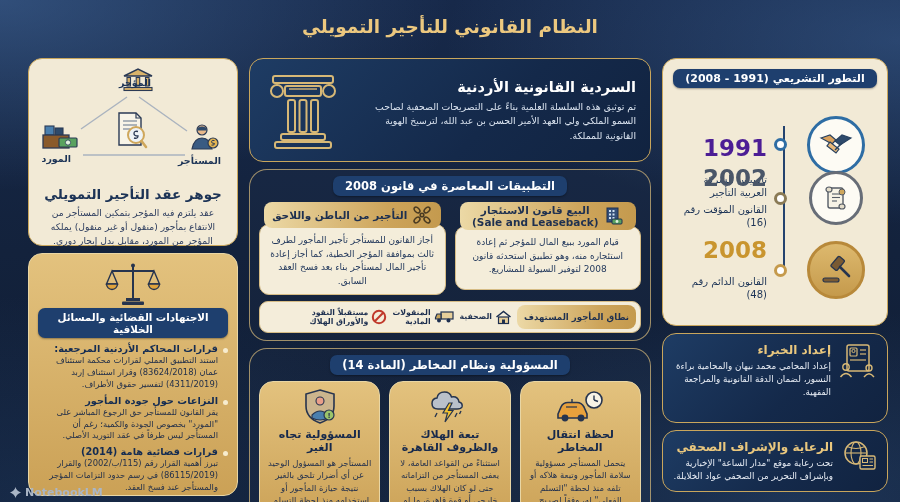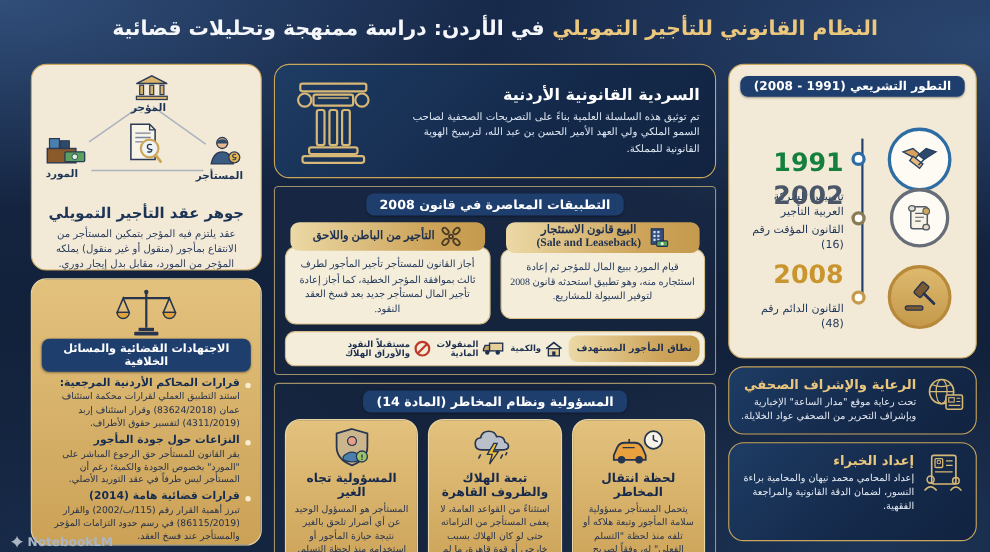--- a/index.html
+++ b/index.html
@@ -60,26 +60,26 @@
 
   .watermark { position:absolute; left:10px; bottom:3px; direction:ltr; display:flex; align-items:center; gap:4px;
                color:#aab6c6; font-size:11px; font-weight:bold; }
 
   
   .narr-card { height:104px; padding:10px 14px 8px; display:flex; gap:10px; align-items:center; }
   .narr-txt { flex:1; }
   .narr-title { font-size:14.5px; font-weight:bold; color:#ffffff; margin-bottom:5px; }
   .narr-body { font-size:9.3px; line-height:1.55; color:#dde6f2; }
 
-  .section { border:1.2px solid rgba(219,189,124,.7); border-radius:4px; padding:6px 9px 7px;
+  .section { border:1.2px solid rgba(219,189,124,.7); border-radius:18px; padding:6px 9px 7px;
              background:rgba(255,255,255,.015); }
   .section .navy-pill { margin:0 auto 6px; font-size:11.5px; }
 
   .app-cards { display:flex; gap:9px; margin-bottom:6px; }
-  .app-card { flex:1;font-family:Liberation Serif, serif; }
+  .app-card { flex:1; }
   .app-pill { margin:0 5px; min-height:26px; font-size:10.5px; line-height:1.15; padding:2px 6px;
               position:relative; z-index:2; }
   .app-pill .two span { display:block; text-align:center; }
   .app-body { background:#f4edda; border:1px solid #d6bc85; border-radius:10px; margin-top:-4px;
               padding:9px 8px 6px; font-size:9px; line-height:1.5; color:#23395d; text-align:center;
               min-height:64px; font-weight:500; }
 
   .scope { background:#f4edda; border:1px solid #d6bc85; border-radius:9px; height:32px;
            display:flex; align-items:center; gap:5px; padding:0 4px; }
   .scope .gold-pill { font-size:8.6px; padding:3px 7px; height:24px; flex:none; }
@@ -111,21 +111,20 @@
   .jud-title { font-size:9.8px; font-weight:bold; color:#142c52; line-height:1.25; }
   .jud-body { font-size:8.4px; line-height:1.4; color:#23304a; font-weight:500; }
 </style>
 </head>
 <body>
 
 <div class="stage">
 
   <div class="hdr">
     <span class="gold">النظام القانوني للتأجير التمويلي</span>
-    <span class="white">في الأردن: دراسة ممنهجة وتحليلات قضائية</span>
   </div>
 
   <div class="cols">
 
     <div class="col-right">
 
       <div class="cream tl-card">
         <div class="navy-pill">التطور التشريعي (1991 - 2008)</div>
         <div class="tl-items">
           <div class="tl-line"></div>
@@ -136,21 +135,21 @@
                 <svg width="36" height="26" viewBox="0 0 36 26">
                   <path d="M3 6 L12 3 L18 8 L14 12 Z" fill="#d9a05b" stroke="#27405f" stroke-width="1.2"></path>
                   <path d="M33 6 L24 3 L17 9 L22 13 Z" fill="#2e4a6b" stroke="#27405f" stroke-width="1.2"></path>
                   <path d="M12 10 l5 4 l4 3 l-3 4 l-5 -4 l-4 -3 z" fill="#e8b87a" stroke="#27405f" stroke-width="1.2"></path>
                   <path d="M24 11 l-4 4 l-3 3" fill="none" stroke="#27405f" stroke-width="1.4"></path>
                 </svg>
               </span>
             </div>
             <div class="tl-dot" style="border:3px solid #2e6da4;"></div>
             <div class="tl-yearblock">
-              <div class="tl-year" style="color:#15803d;margin-top:47px;">1991</div>
+              <div class="tl-year" style="color:#4c1d95;margin-top:47px;">1991</div>
               <div class="tl-cap">تأسيس الشركة العربية التأجير</div>
             </div>
           </div>
 
           <div class="tl-row">
             <div class="tl-bubble" style="border:3px solid #676d77; width:54px; height:54px;">
               <span>
                 <svg width="24" height="28" viewBox="0 0 24 28">
                   <rect x="4" y="4" width="15" height="20" rx="2" fill="#f7f3e6" stroke="#555c66" stroke-width="1.4"></rect>
                   <ellipse cx="5" cy="5.5" rx="3" ry="2.5" fill="#e4ddca" stroke="#555c66" stroke-width="1.2"></ellipse>
@@ -179,40 +178,20 @@
                 </svg>
               </span>
             </div>
             <div class="tl-dot" style="border:3px solid #c59a4c;"></div>
             <div class="tl-yearblock">
               <div class="tl-year" style="color:#c9952f;">2008</div>
               <div class="tl-cap">القانون الدائم رقم (48)</div>
             </div>
           </div>
 
-        </div>
-      </div>
-
-      <div class="darkcard info-card press-card">
-        <span>
-          <svg width="36" height="32" viewBox="0 0 36 32">
-            <circle cx="15" cy="13" r="11" fill="none" stroke="#d7b876" stroke-width="1.5"></circle>
-            <ellipse cx="15" cy="13" rx="5" ry="11" fill="none" stroke="#d7b876" stroke-width="1.1"></ellipse>
-            <line x1="4" y1="13" x2="26" y2="13" stroke="#d7b876" stroke-width="1.1"></line>
-            <path d="M6 6.5 q9 4 18 0" fill="none" stroke="#d7b876" stroke-width="1.1"></path>
-            <rect x="19" y="16" width="15" height="13" rx="1.5" fill="#14294a" stroke="#d7b876" stroke-width="1.4"></rect>
-            <rect x="21.5" y="18.5" width="5" height="4" fill="none" stroke="#d7b876" stroke-width="1"></rect>
-            <line x1="28.5" y1="19" x2="32" y2="19" stroke="#d7b876" stroke-width="1"></line>
-            <line x1="28.5" y1="22" x2="32" y2="22" stroke="#d7b876" stroke-width="1"></line>
-            <line x1="21.5" y1="25.5" x2="32" y2="25.5" stroke="#d7b876" stroke-width="1"></line>
-          </svg>
-        </span>
-        <div class="txt">
-          <div class="info-title">الرعاية والإشراف الصحفي</div>
-          <div class="info-body">تحت رعاية موقع "مدار الساعة" الإخبارية وبإشراف التحرير من الصحفي عواد الخلايلة.</div>
         </div>
       </div>
 
       <div class="darkcard info-card experts-card">
         <span>
           <svg width="38" height="36" viewBox="0 0 38 36">
             <rect x="8" y="2" width="22" height="26" rx="2" fill="none" stroke="#d7b876" stroke-width="1.5"></rect>
             <rect x="11" y="5" width="7" height="8" rx="1" fill="none" stroke="#d7b876" stroke-width="1.2"></rect>
             <circle cx="14.5" cy="8" r="1.6" fill="none" stroke="#d7b876" stroke-width="1"></circle>
             <line x1="21" y1="7" x2="27" y2="7" stroke="#d7b876" stroke-width="1.2"></line>
@@ -223,20 +202,40 @@
             <circle cx="30" cy="25" r="3" fill="none" stroke="#d7b876" stroke-width="1.4"></circle>
             <path d="M25 34 q5 -6.5 10 0" fill="none" stroke="#d7b876" stroke-width="1.4"></path>
           </svg>
         </span>
         <div class="txt">
           <div class="info-title">إعداد الخبراء</div>
           <div class="info-body">إعداد المحامي محمد نيهان والمحامية براءة النسور، لضمان الدقة القانونية والمراجعة الفقهية.</div>
         </div>
       </div>
 
+      <div class="darkcard info-card press-card">
+        <span>
+          <svg width="36" height="32" viewBox="0 0 36 32">
+            <circle cx="15" cy="13" r="11" fill="none" stroke="#d7b876" stroke-width="1.5"></circle>
+            <ellipse cx="15" cy="13" rx="5" ry="11" fill="none" stroke="#d7b876" stroke-width="1.1"></ellipse>
+            <line x1="4" y1="13" x2="26" y2="13" stroke="#d7b876" stroke-width="1.1"></line>
+            <path d="M6 6.5 q9 4 18 0" fill="none" stroke="#d7b876" stroke-width="1.1"></path>
+            <rect x="19" y="16" width="15" height="13" rx="1.5" fill="#14294a" stroke="#d7b876" stroke-width="1.4"></rect>
+            <rect x="21.5" y="18.5" width="5" height="4" fill="none" stroke="#d7b876" stroke-width="1"></rect>
+            <line x1="28.5" y1="19" x2="32" y2="19" stroke="#d7b876" stroke-width="1"></line>
+            <line x1="28.5" y1="22" x2="32" y2="22" stroke="#d7b876" stroke-width="1"></line>
+            <line x1="21.5" y1="25.5" x2="32" y2="25.5" stroke="#d7b876" stroke-width="1"></line>
+          </svg>
+        </span>
+        <div class="txt">
+          <div class="info-title">الرعاية والإشراف الصحفي</div>
+          <div class="info-body">تحت رعاية موقع "مدار الساعة" الإخبارية وبإشراف التحرير من الصحفي عواد الخلايلة.</div>
+        </div>
+      </div>
+
     </div>
 
     <div class="col-mid">
 
       <div class="darkcard narr-card">
         <div class="narr-txt">
           <div class="narr-title">السردية القانونية الأردنية</div>
           <div class="narr-body">تم توثيق هذه السلسلة العلمية بناءً على التصريحات الصحفية لصاحب السمو الملكي ولي العهد الأمير الحسن بن عبد الله، لترسيخ الهوية القانونية للمملكة.</div>
         </div>
         <span>
@@ -295,37 +294,37 @@
                     <ellipse cx="5" cy="5" rx="3.4" ry="2.2" transform="rotate(45 5 5)"></ellipse>
                     <ellipse cx="15" cy="5" rx="3.4" ry="2.2" transform="rotate(-45 15 5)"></ellipse>
                     <ellipse cx="5" cy="15" rx="3.4" ry="2.2" transform="rotate(-45 5 15)"></ellipse>
                     <ellipse cx="15" cy="15" rx="3.4" ry="2.2" transform="rotate(45 15 15)"></ellipse>
                     <circle cx="10" cy="10" r="1.8"></circle>
                   </g>
                 </svg>
               </span>
               <span>التأجير من الباطن واللاحق</span>
             </div>
-            <div class="app-body">أجاز القانون للمستأجر تأجير المأجور لطرف ثالث بموافقة المؤجر الخطية، كما أجاز إعادة تأجير المال لمستأجر جديد بعد فسخ العقد النقود.</div>
+            <div class="app-body">أجاز القانون للمستأجر تأجير المأجور لطرف ثالث بموافقة المؤجر الخطية، كما أجاز إعادة تأجير المال لمستأجر بناء بعد فسخ العقد السابق.</div>
           </div>
         </div>
 
         <div class="scope">
           <div class="gold-pill">نطاق المأجور المستهدف</div>
 
           <div class="scope-item">
             <span>
               <svg width="17" height="15" viewBox="0 0 17 15">
                 <path d="M1.5 7 L8.5 1.5 L15.5 7" fill="none" stroke="#1e3050" stroke-width="1.5"></path>
                 <rect x="3.5" y="7" width="10" height="6.5" fill="#e7cf9a" stroke="#1e3050" stroke-width="1.2"></rect>
                 <rect x="7" y="9.5" width="3" height="4" fill="#1e3050"></rect>
               </svg>
             </span>
             <span class="t">
-                <span>والكمية</span>
+                <span>الصحفية</span>
               </span>
           </div>
 
 
           <div class="scope-item">
             <span>
               <svg width="21" height="14" viewBox="0 0 21 14">
                 <rect x="7" y="2" width="12" height="7" fill="#e7cf9a" stroke="#1e3050" stroke-width="1.2"></rect>
                 <path d="M7 4 L3 4 L1.5 7.5 L1.5 9 L7 9 Z" fill="#c7a55c" stroke="#1e3050" stroke-width="1.2"></path>
                 <circle cx="5" cy="10.5" r="2" fill="#1e3050"></circle>
@@ -423,21 +422,21 @@
           </svg>
           <div class="dg" style="right:74px; top:0;">
             <svg width="34" height="25" viewBox="0 0 34 25">
               <path d="M3 9 L17 2 L31 9 Z" fill="#d9b36a" stroke="#2b3a55" stroke-width="1.4"></path>
               <rect x="6" y="10.5" width="3.5" height="8.5" fill="#d9b36a" stroke="#2b3a55" stroke-width="1.1"></rect>
               <rect x="15.2" y="10.5" width="3.5" height="8.5" fill="#d9b36a" stroke="#2b3a55" stroke-width="1.1"></rect>
               <rect x="24.5" y="10.5" width="3.5" height="8.5" fill="#d9b36a" stroke="#2b3a55" stroke-width="1.1"></rect>
               <rect x="3" y="20.5" width="28" height="3" fill="#d9b36a" stroke="#2b3a55" stroke-width="1.1"></rect>
             </svg>
           </div>
-          <div class="dg dg-label" style="right:78px; top:26px;">المؤجر</div>
+          <div class="dg dg-label" style="right:78px; top:10px;">المؤجر</div>
 
           <div class="dg" style="right:79px; top:44px;">
             <svg width="36" height="42" viewBox="0 0 36 42">
               <path d="M5 2 L22 2 L27 7 L27 34 L5 34 Z" fill="#f8f4e8" stroke="#2b3a55" stroke-width="1.4"></path>
               <path d="M22 2 L22 7 L27 7" fill="none" stroke="#2b3a55" stroke-width="1.2"></path>
               <line x1="9" y1="10" x2="23" y2="10" stroke="#7a8699" stroke-width="1.2"></line>
               <line x1="9" y1="14" x2="23" y2="14" stroke="#7a8699" stroke-width="1.2"></line>
               <line x1="9" y1="18" x2="16" y2="18" stroke="#7a8699" stroke-width="1.2"></line>
               <circle cx="22" cy="24" r="8" fill="#eef3f6" stroke="#cfa75c" stroke-width="2"></circle>
               <path d="M24 20.5 q-4 -1 -4 2 q0 2.5 4 2.5 q0 3 -4 2" fill="none" stroke="#2b3a55" stroke-width="1.3"></path>

